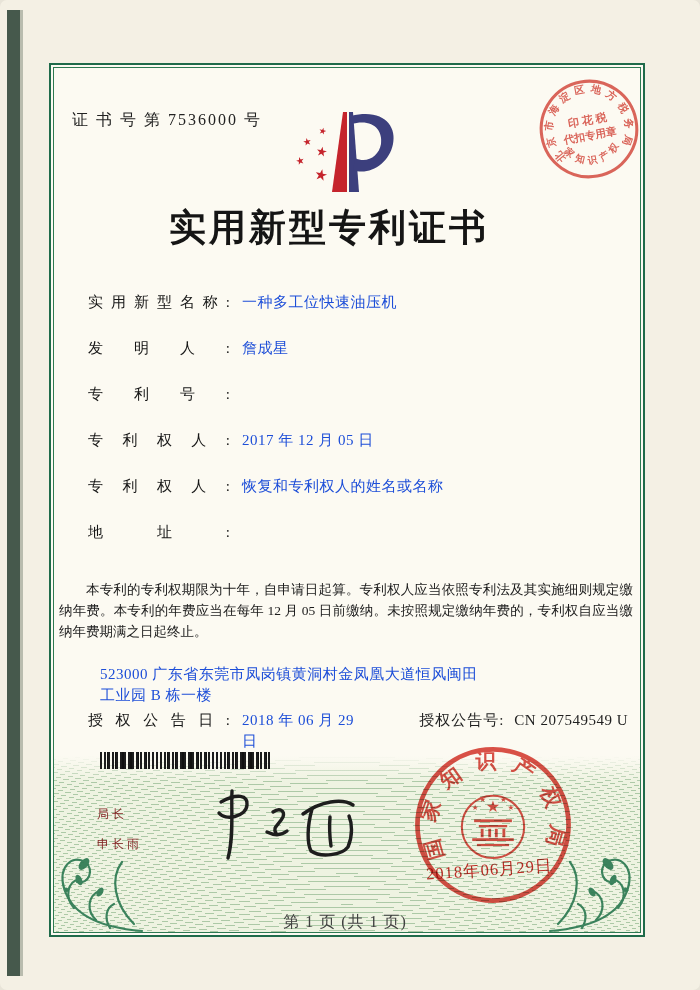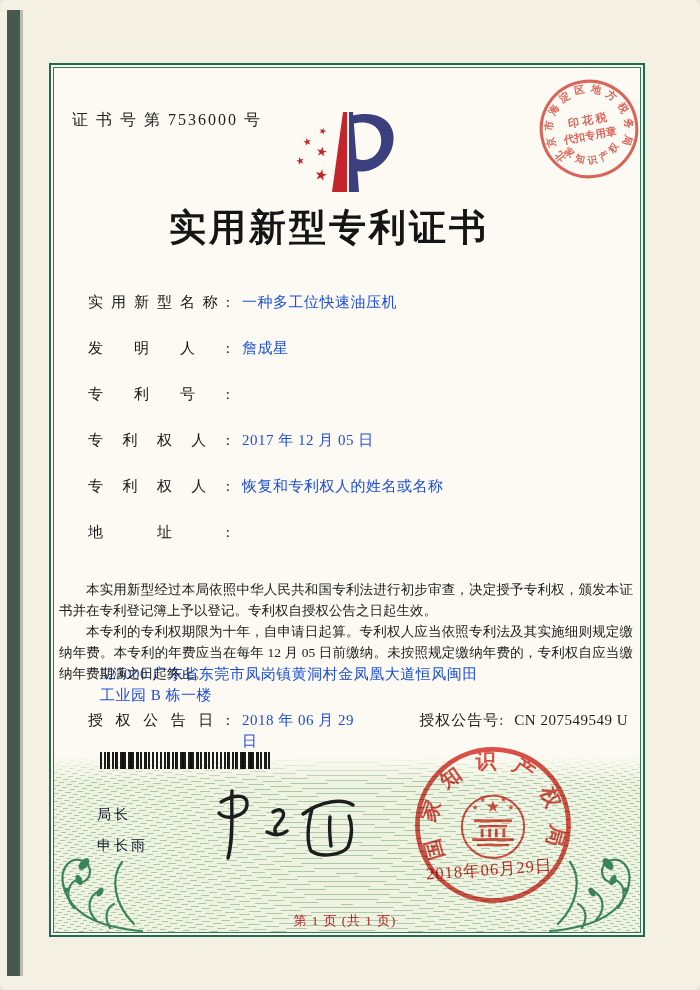--- a/index.html
+++ b/index.html
@@ -65,35 +65,35 @@
   }
   .paragraphs p{margin:0; text-indent:2em;}
 
   .barcode{
     position:absolute; left:100px; top:752px; width:172px; height:17px;
     background-image:
       repeating-linear-gradient(90deg,#1c1c1c 0 1.5px,rgba(0,0,0,0) 1.5px 4px),
       repeating-linear-gradient(90deg,#111 0 2px,rgba(0,0,0,0) 2px 7.5px);
   }
 
-  .signer{position:absolute; left:97px; top:806px; font-size:14px; color:#0f172a; letter-spacing:3px;}
+  .signer{position:absolute; left:97px; top:806px; font-size:12px; color:#7f1d1d; letter-spacing:3px;}
   .signer .role{margin-bottom:13px;}
 
   .signature{position:absolute; left:203px; top:786px;}
 
   .seal{position:absolute; left:408px; top:740px; opacity:.88; mix-blend-mode:multiply;}
   .seal-date{
     position:absolute; left:426px; top:858px; width:160px;
     transform:rotate(-4deg); color:#c9302a; font-size:16.5px; letter-spacing:1px;
     white-space:nowrap; mix-blend-mode:multiply;
   }
 
   .footer{
     position:absolute; left:49px; top:912px; width:592px; text-align:center;
-    font-size:13px; color:#b91c1c; letter-spacing:1px;
+    font-size:16px; color:#404040; letter-spacing:1px;
   }
 
   .corner{position:absolute; opacity:.92;}
   .corner-left{left:44px; top:834px;}
   .corner-right{left:546px; top:834px; transform:scaleX(-1);}
 </style>
 </head>
 <body>
 
 <div class="page">
@@ -198,21 +198,20 @@
       <span class="flabel">授权公告日:</span>
       <span class="fvalue">2018 年 06 月 29 日</span>
       <span class="grant-right">
         <span class="glabel">授权公告号:</span>
         <span class="gvalue">CN 207549549 U</span>
       </span>
     </div>
   </div>
 
   <div class="paragraphs">
-    <p>本实用新型经过本局依照中华人民共和国专利法进行初步审查，决定授予专利权，颁发本证书并在专利登记簿上予以登记。专利权自授权公告之日起生效。</p>
     <p>本专利的专利权期限为十年，自申请日起算。专利权人应当依照专利法及其实施细则规定缴纳年费。本专利的年费应当在每年 12 月 05 日前缴纳。未按照规定缴纳年费的，专利权自应当缴纳年费期满之日起终止。</p>
   </div>
 
   <div class="barcode"></div>
 
   <div class="signer">
     <div class="role">局长</div>
     <div class="name">申长雨</div>
   </div>
 

